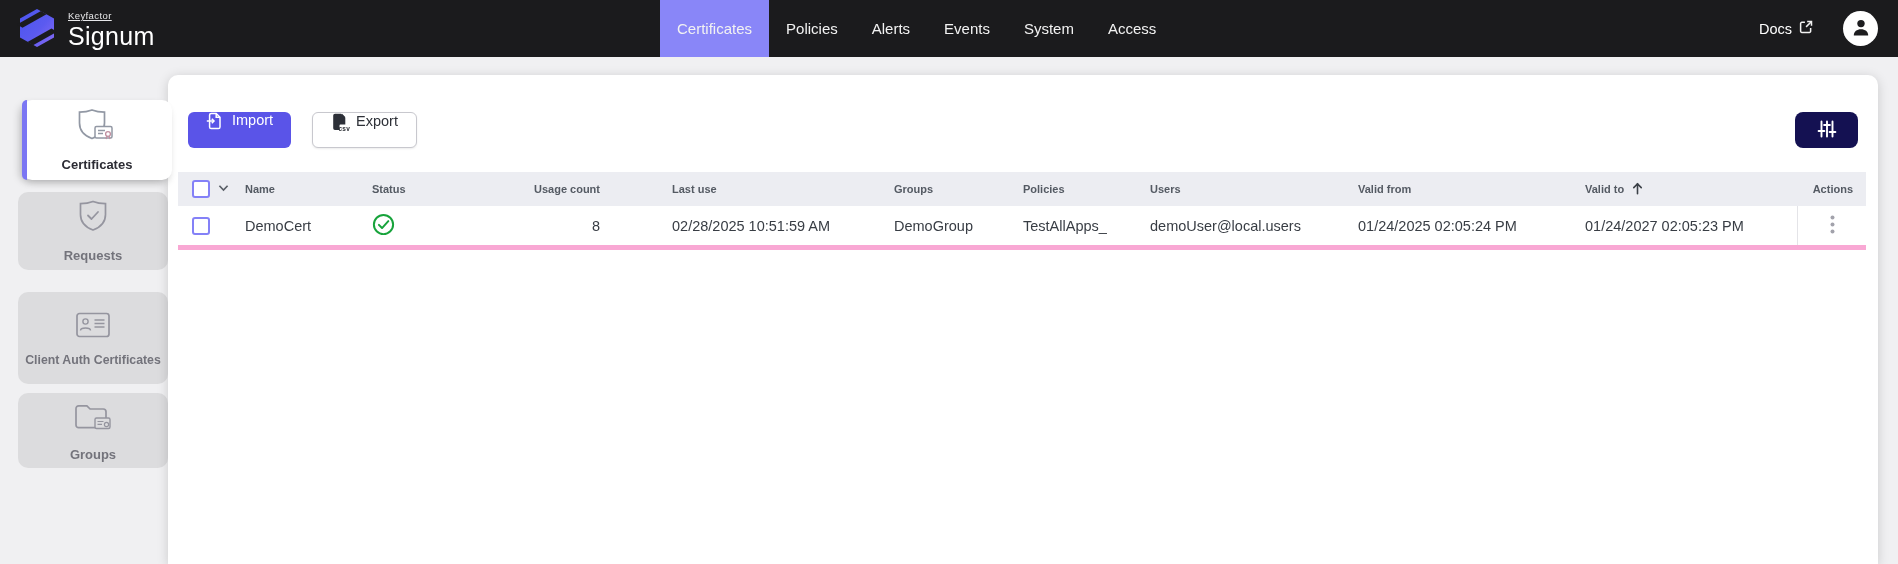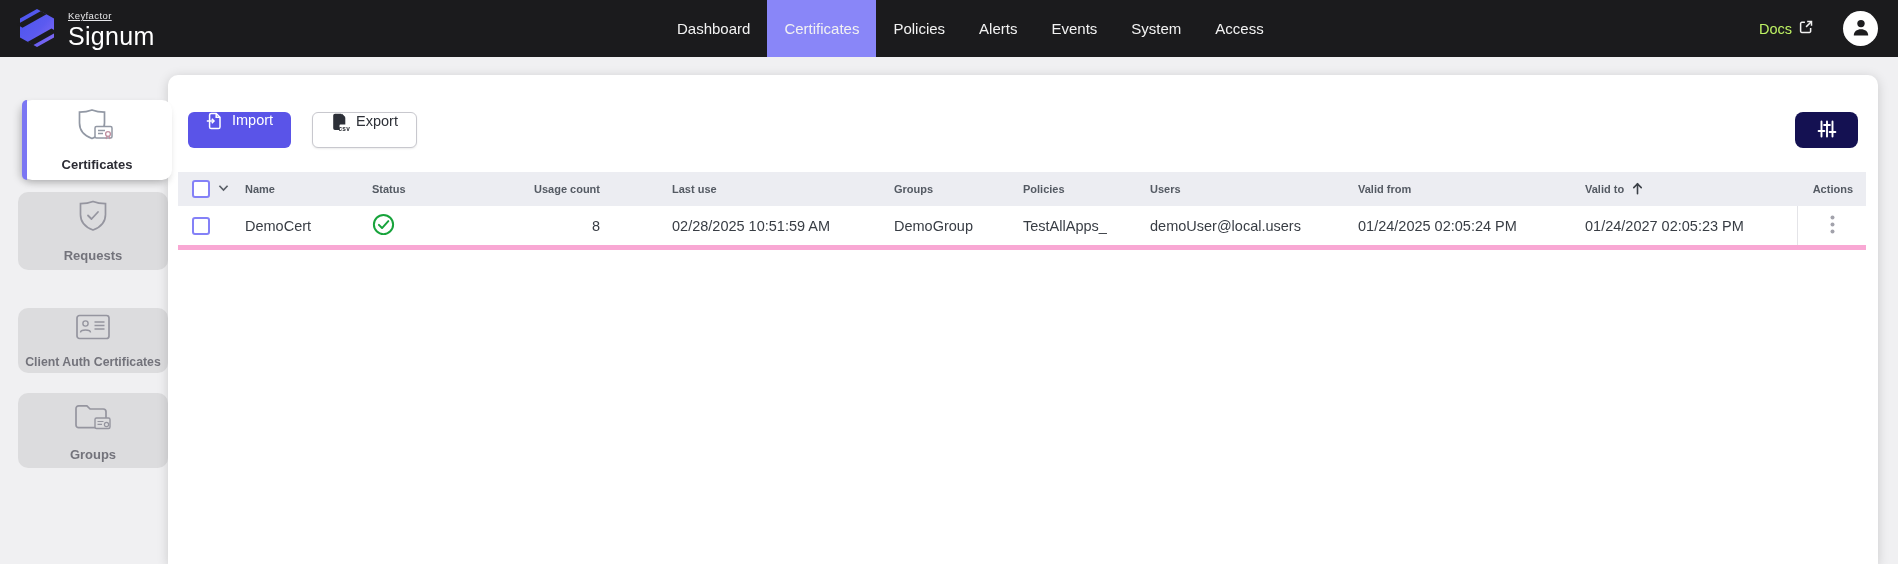--- a/index.html
+++ b/index.html
@@ -20,42 +20,42 @@
   .brand-product { font-size:9.5px; letter-spacing:.4px; color:#e8e8ea; margin-bottom:3px;text-decoration:underline; }
   .brand-app { font-size:25px; font-weight:400; letter-spacing:.3px; color:#ffffff; }
 
   .nav-menu { position:absolute; left:660px; top:0; height:57px; display:flex; align-items:stretch; }
   .nav-item {
     display:flex; align-items:center; padding:0 17px;
     font-size:15px; color:#f2f2f2; cursor:pointer; white-space:nowrap;
   }
   .nav-item.active { background:#8986f8; }
 
-  .docs-link { position:absolute; right:85px; top:0; height:57px; display:flex; align-items:center; gap:7px; font-size:14.5px; color:#bef264; cursor:pointer; }
+  .docs-link { position:absolute; right:85px; top:0; height:57px; display:flex; align-items:center; gap:7px; font-size:14.5px; color:#ffffff; cursor:pointer; }
   .avatar { position:absolute; right:20px; top:11px; width:35px; height:35px; border-radius:50%; background:#ffffff; display:flex; align-items:center; justify-content:center; cursor:pointer; }
 
   
   .side-card {
     position:absolute; left:18px; width:150px; border-radius:10px;
     display:flex; flex-direction:column; align-items:center; justify-content:center;
     gap:9px; background:#dcdcde; z-index:2; cursor:pointer;
   }
   .side-card .side-label { font-size:13px; font-weight:bold; color:#73737b; white-space:nowrap; }
   .side-card.active {
     left:22px; width:150px; background:#ffffff; z-index:6;
     box-shadow:-4px 3px 9px -2px rgba(0,0,0,.20), 0 5px 9px -3px rgba(0,0,0,.16);
   }
   .side-card.active::before {
     content:""; position:absolute; left:0; top:0; bottom:0; width:5px;
     background:#7b76f3; border-radius:10px 0 0 10px;
   }
   .side-card.active .side-label { color:#2c2c34; }
   .card-certificates { top:100px; height:80px; }
   .card-requests     { top:192px; height:78px; }
-  .card-clientauth   { top:308px; height:65px; }
+  .card-clientauth   { top:292px; height:92px; }
   .card-clientauth .side-label { font-size:12.3px; }
   .card-groups       { top:393px; height:75px; }
 
   
   .panel {
     position:absolute; left:168px; top:75px; width:1710px; height:489px;
     background:#ffffff; border-radius:10px 10px 0 0;
     box-shadow:0 2px 12px rgba(0,0,0,.16); z-index:4;
   }
 
@@ -128,21 +128,20 @@
         <path d="M11.5 35 L35.5 21.5 L41 24.7 L17 38.2 Z" fill="#1b1b1d"></path>
       </svg>
     </span>
     <span class="brand-text">
       <span class="brand-product">Keyfactor</span>
       <span class="brand-app">Signum</span>
     </span>
   </div>
 
   <div class="nav-menu">
-    <div class="nav-item">Dashboard</div>
     <div class="nav-item active">Certificates</div>
     <div class="nav-item">Policies</div>
     <div class="nav-item">Alerts</div>
     <div class="nav-item">Events</div>
     <div class="nav-item">System</div>
     <div class="nav-item">Access</div>
   </div>
 
   <div class="docs-link">
     <span>Docs</span>

